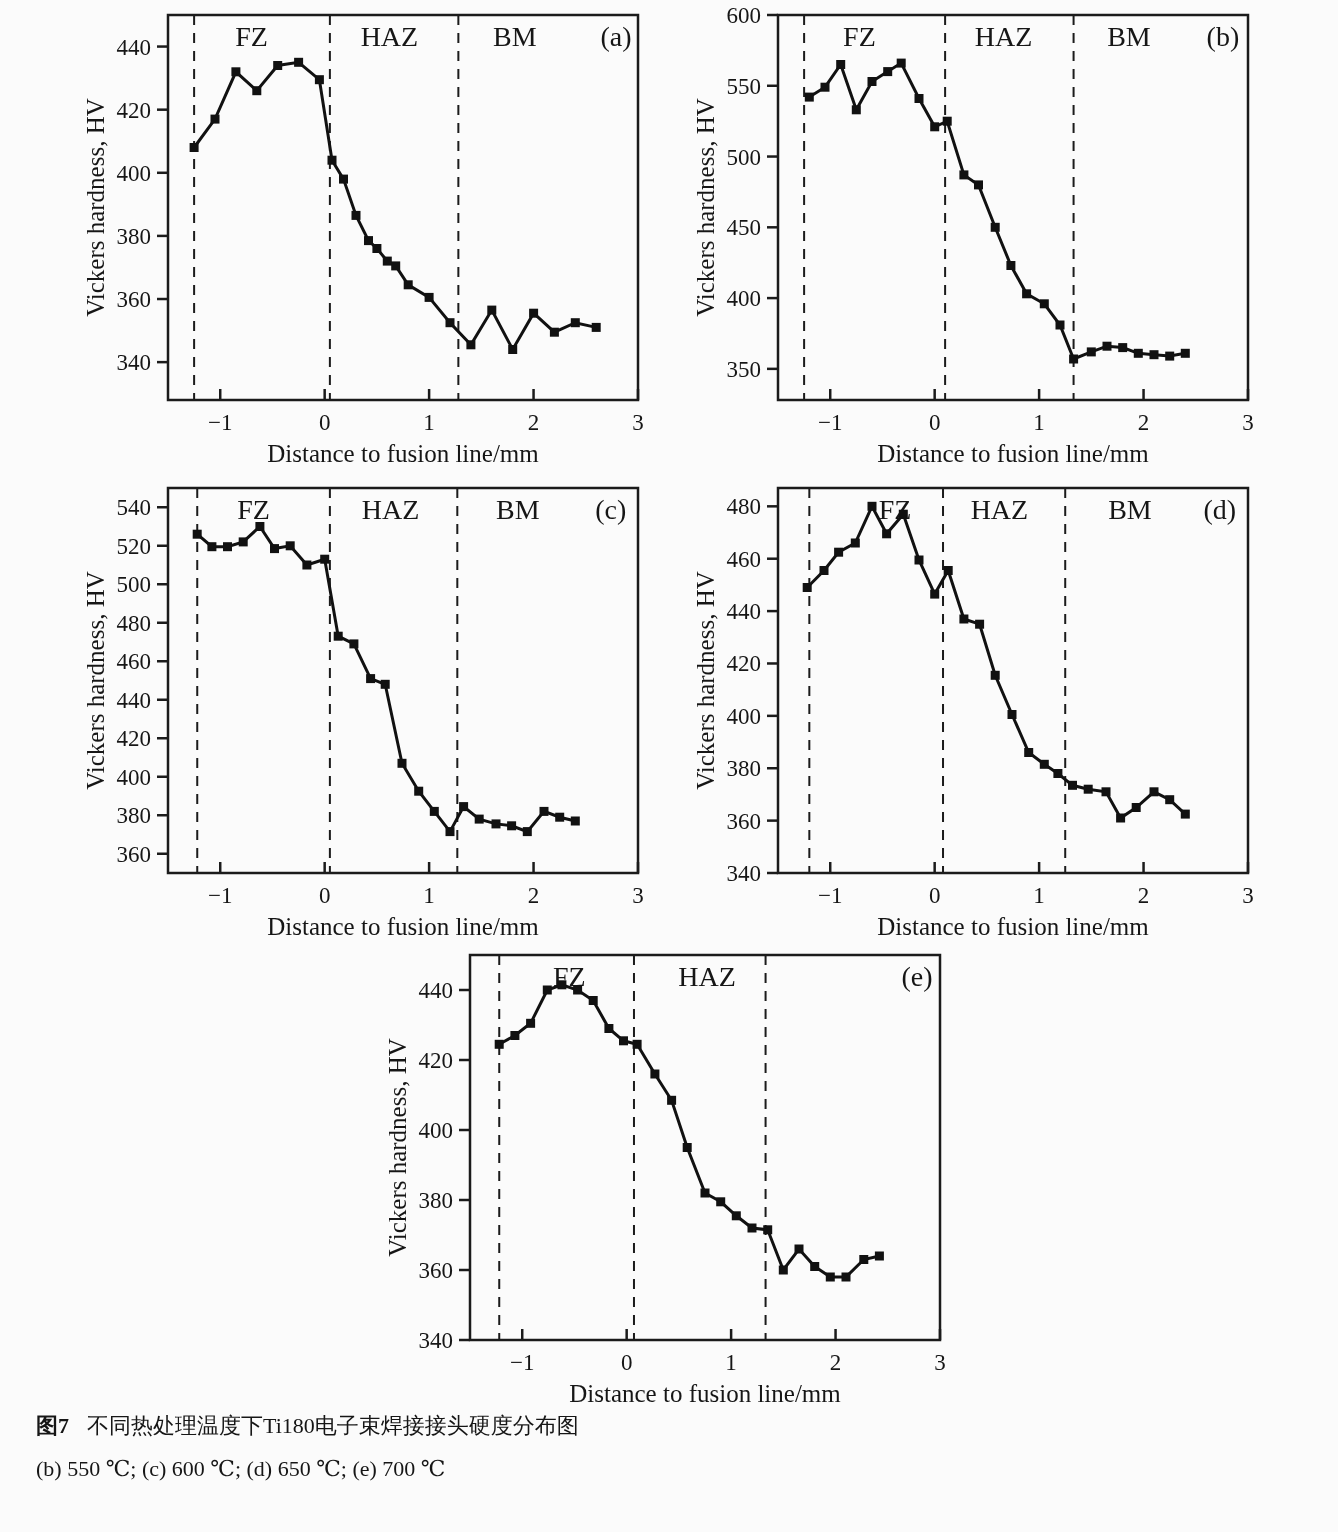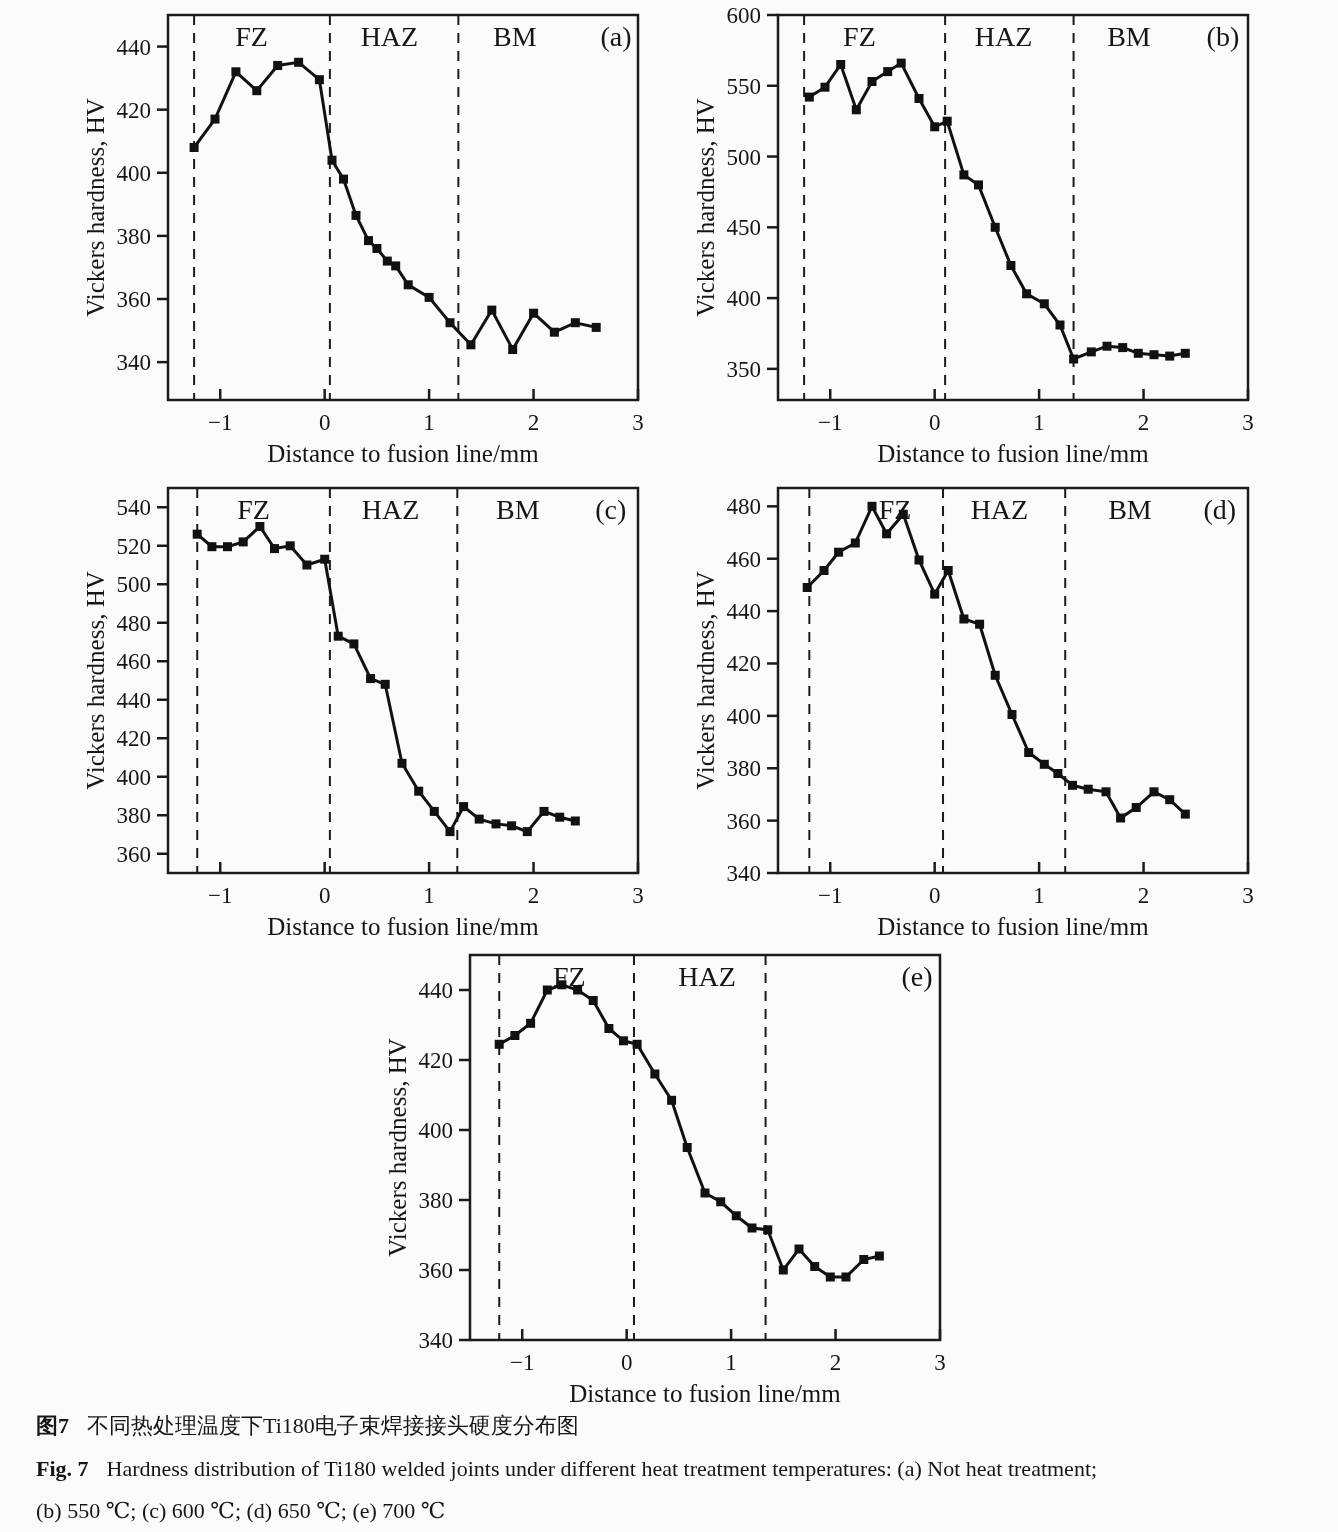--- a/index.html
+++ b/index.html
@@ -340,16 +340,15 @@
         <rect x="414.5" y="304.5" width="9" height="9" class="marker"></rect>
         <rect x="430.2" y="322.0" width="9" height="9" class="marker"></rect>
         <rect x="445.8" y="332.5" width="9" height="9" class="marker"></rect>
         <rect x="461.5" y="332.5" width="9" height="9" class="marker"></rect>
         <rect x="479.3" y="315.0" width="9" height="9" class="marker"></rect>
         <rect x="494.9" y="311.5" width="9" height="9" class="marker"></rect>
       </svg></div>
 
   <div class="caption">
     <p><b class="pre">图7</b><span>不同热处理温度下Ti180电子束焊接接头硬度分布图</span></p>
-    <p><b class="pre">Fig. 7</b><span>Hardness distribution of Ti180 welded joints under different heat treatment temperatures: (a) Not heat treatment;</span></p>
     <p><span>(b) 550 ℃; (c) 600 ℃; (d) 650 ℃; (e) 700 ℃</span></p>
   </div>
 </div>
 
 </body></html>

